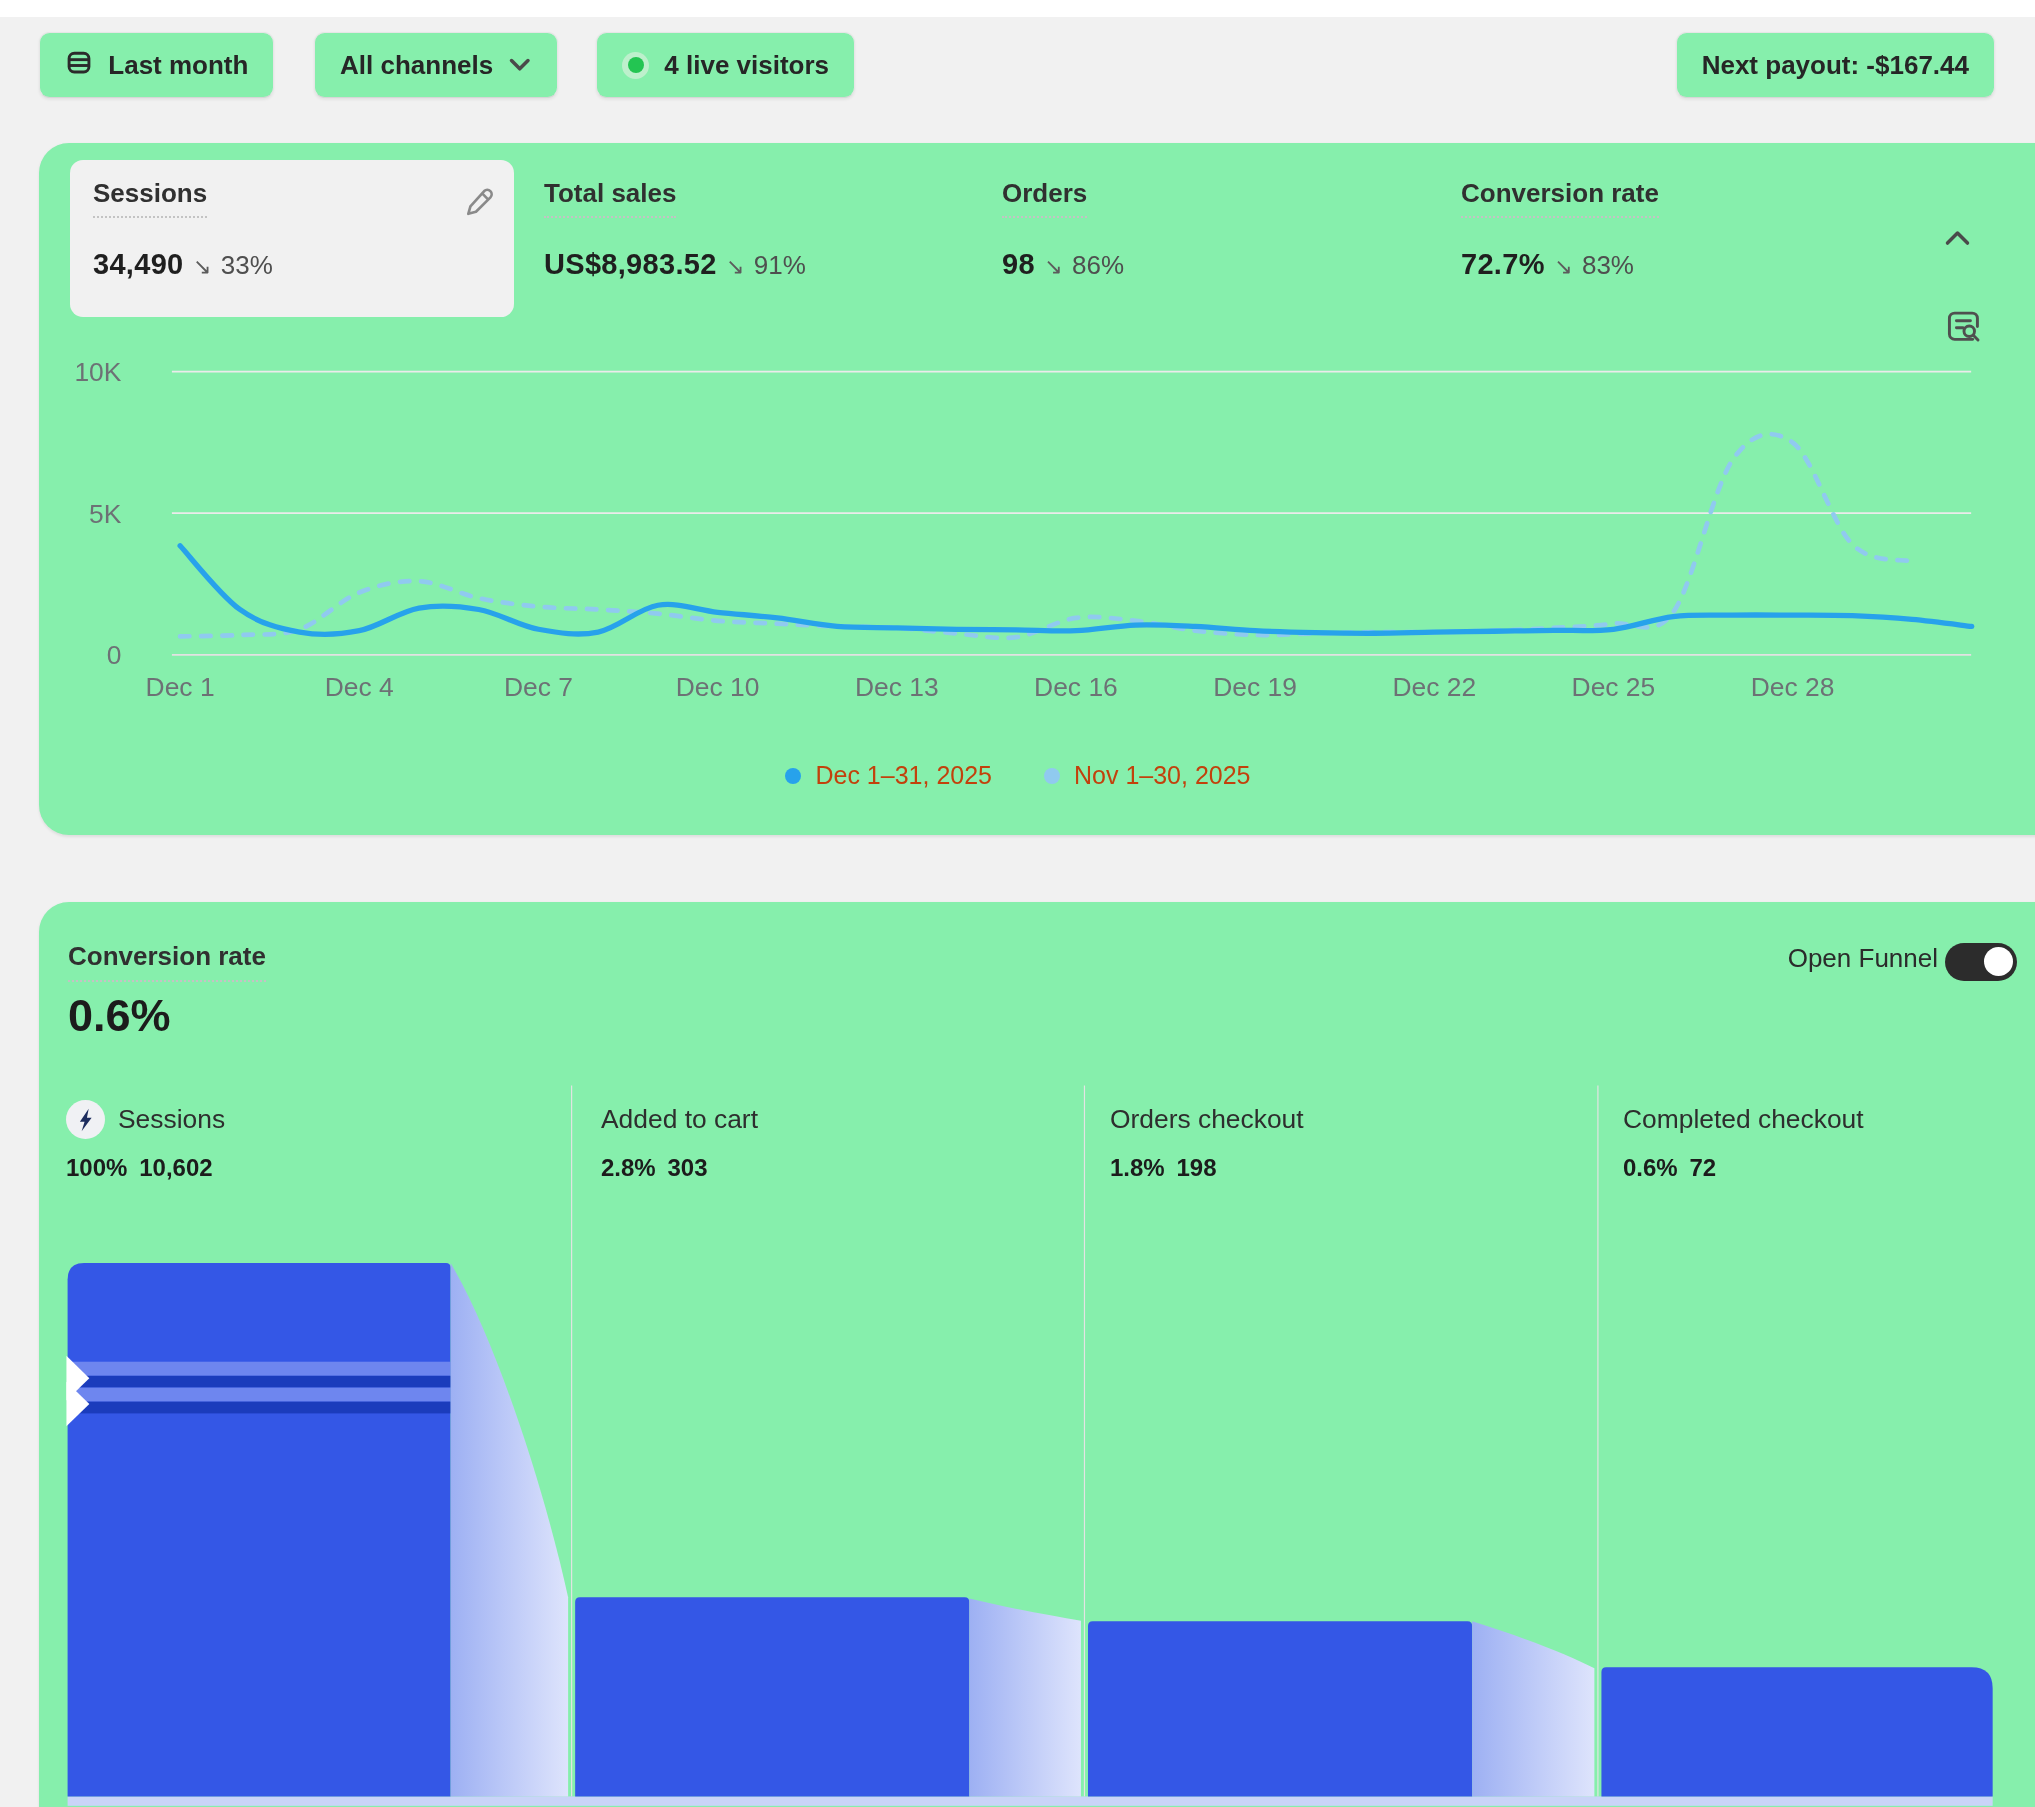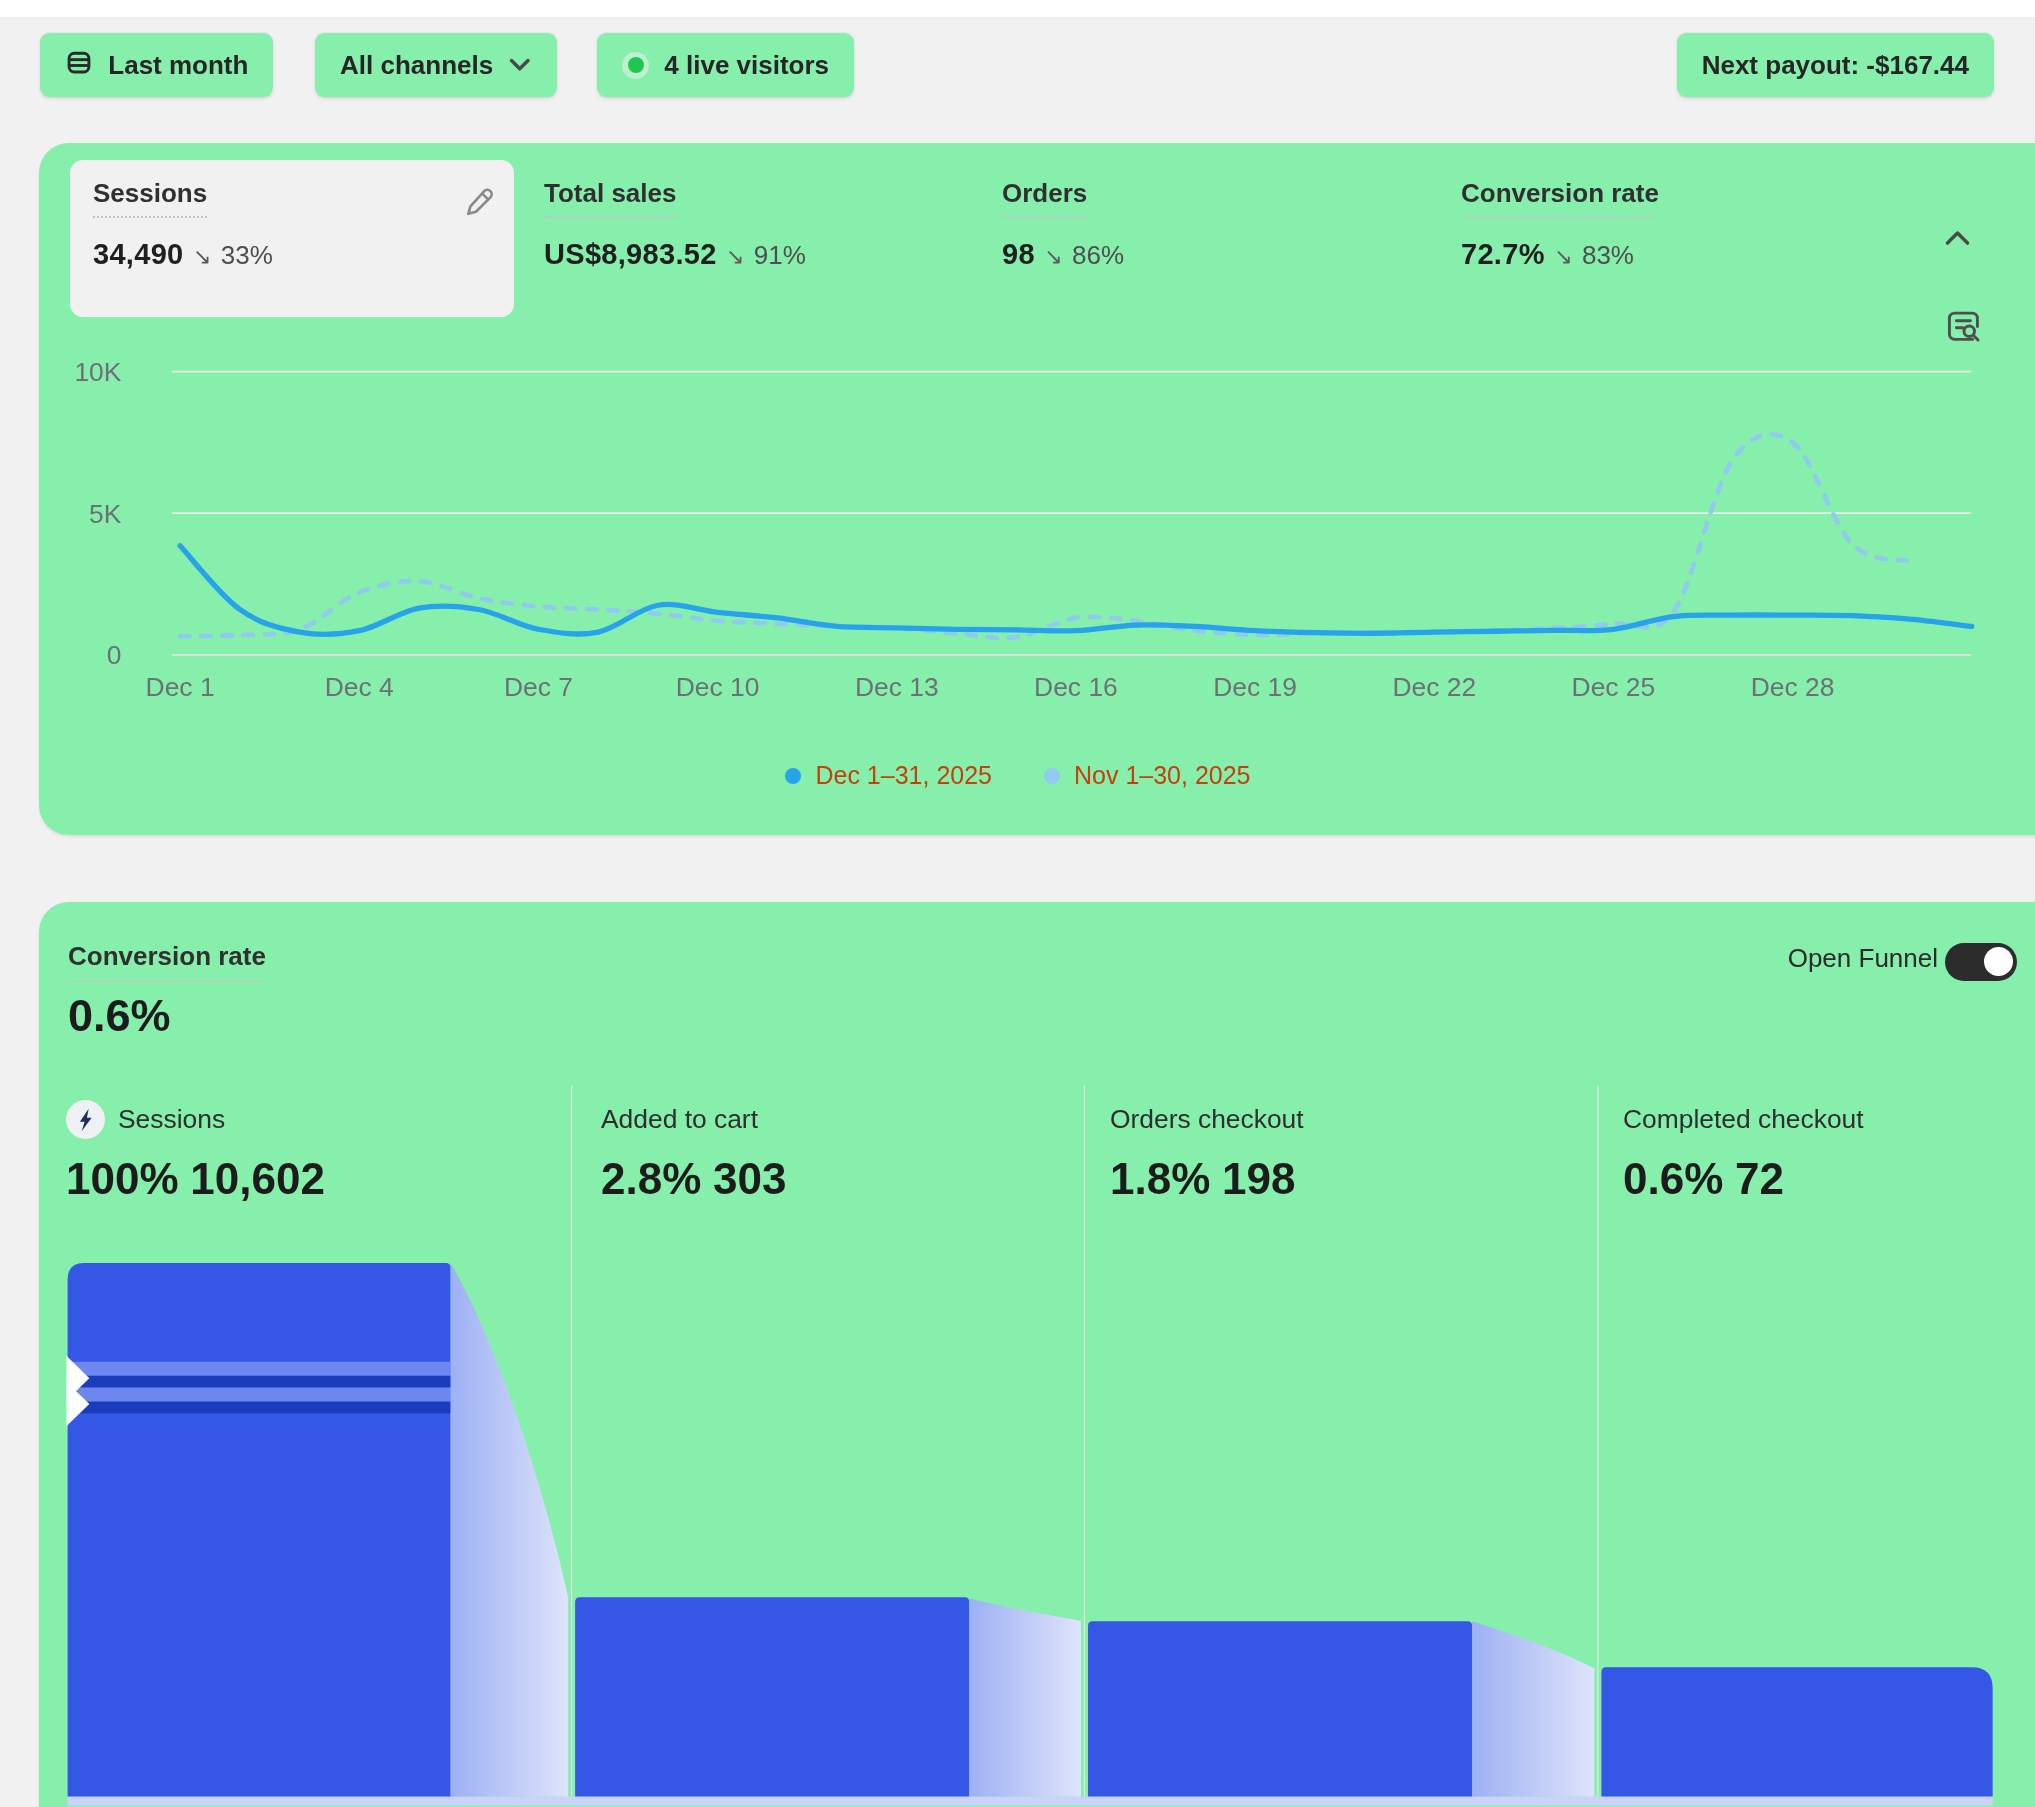--- a/index.html
+++ b/index.html
@@ -30,21 +30,21 @@
   #card-metrics{top:143px;height:692px;}
   #card-funnel{top:902px;height:1002px;}
 
   
   .metric-tile-bg{position:absolute;left:31px;top:17px;width:444px;height:157px;
     background:#f1f1f1;border-radius:13px;}
   .metric-col{position:absolute;top:36px;cursor:pointer;}
   .metric-col .m-title{display:inline-block;font-size:26px;font-weight:700;color:var(--ink);
     padding-bottom:8.2px;border-bottom:2.9px dotted #c3c3c3;line-height:1.1;}
   .m-value-row{margin-top:20px;display:flex;align-items:baseline;gap:9.4px;}
-  .m-value{font-size:29px;font-weight:700;color:#1f1f1f;letter-spacing:0.3px;}
+  .m-value{font-size:29px;font-weight:700;color:#1f1f1f;letter-spacing:0.3px;margin-top:10px;}
   .m-arrow{font-size:22px;color:#5c5c5c;}
   .m-change{font-size:26px;color:#4f4f4f;}
   .icon-btn{position:absolute;cursor:pointer;line-height:0;}
 
   
   #line-chart{position:absolute;left:0;top:0;width:2035px;height:855px;pointer-events:none;}
   .axis-label{font-family:"Liberation Sans",sans-serif;font-size:45px;fill:var(--axis);}
   .legend{position:absolute;left:39px;top:761px;width:1958px;display:flex;
     justify-content:center;gap:52px;align-items:center;}
   .legend-item{display:flex;align-items:center;gap:14px;}
@@ -59,21 +59,21 @@
   .open-funnel-label{font-size:26px;font-weight:500;color:#2b2b2b;}
   .toggle{position:relative;width:72px;height:38px;border-radius:19px;background:#2c2c2c;cursor:pointer;}
   .toggle::after{content:"";position:absolute;right:4.1px;top:4.1px;width:29px;height:29px;border-radius:50%;background:#fff;}
 
   .funnel-col{position:absolute;top:198px;}
   .funnel-col .f-label-row{display:flex;align-items:center;gap:13px;height:39px;}
   .f-icon-circle{width:39px;height:39px;border-radius:50%;background:#f0f1f4;
     display:flex;align-items:center;justify-content:center;}
   .f-label{font-size:26.4px;color:#2e2e2e;}
   .f-value-row{margin-top:15.3px;display:flex;gap:11.8px;}
-  .f-value-row span{font-size:44px;font-weight:700;color:#1c1c1c;}
+  .f-value-row span{font-size:24px;font-weight:700;color:#1c1c1c;}
   #funnel-svg{position:absolute;left:0;top:0;width:2035px;height:1807px;pointer-events:none;}
 </style>
 </head>
 <body>
 
 <div class="top-white-strip"></div>
 
 <div class="pill" style="left:39px">
   <span>
     <svg width="28" height="28" viewBox="0 0 48 48" fill="none">

